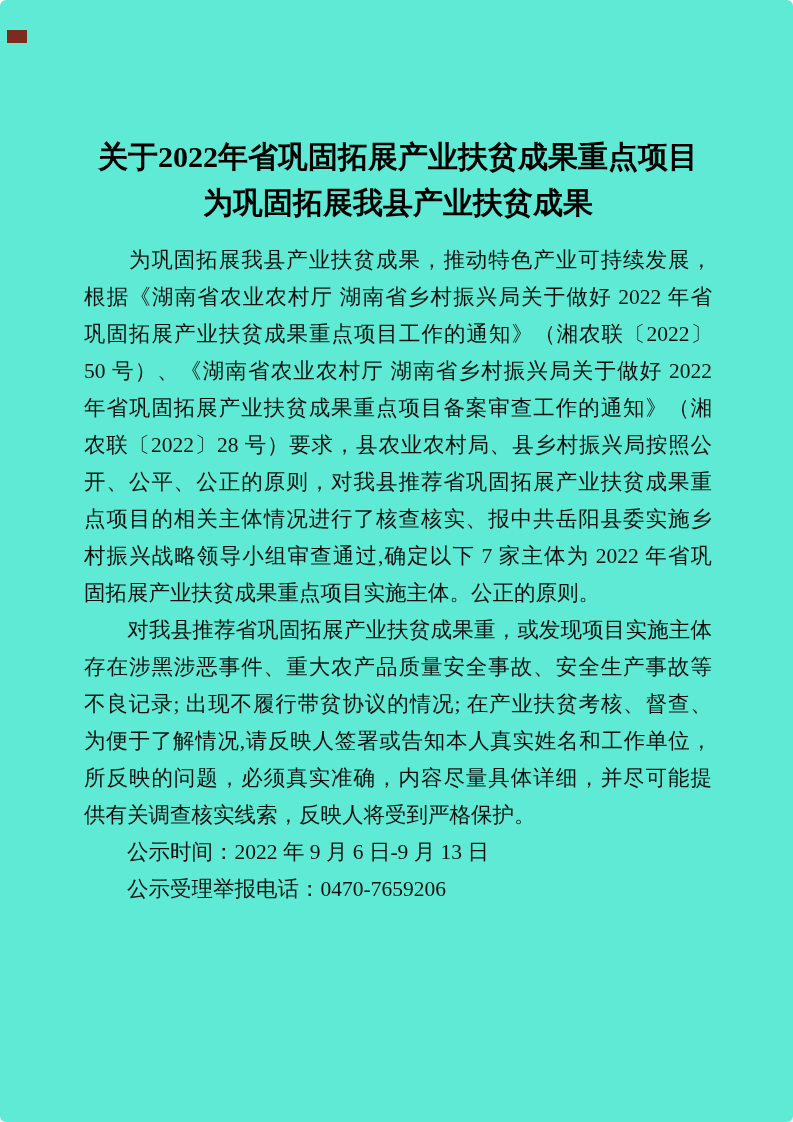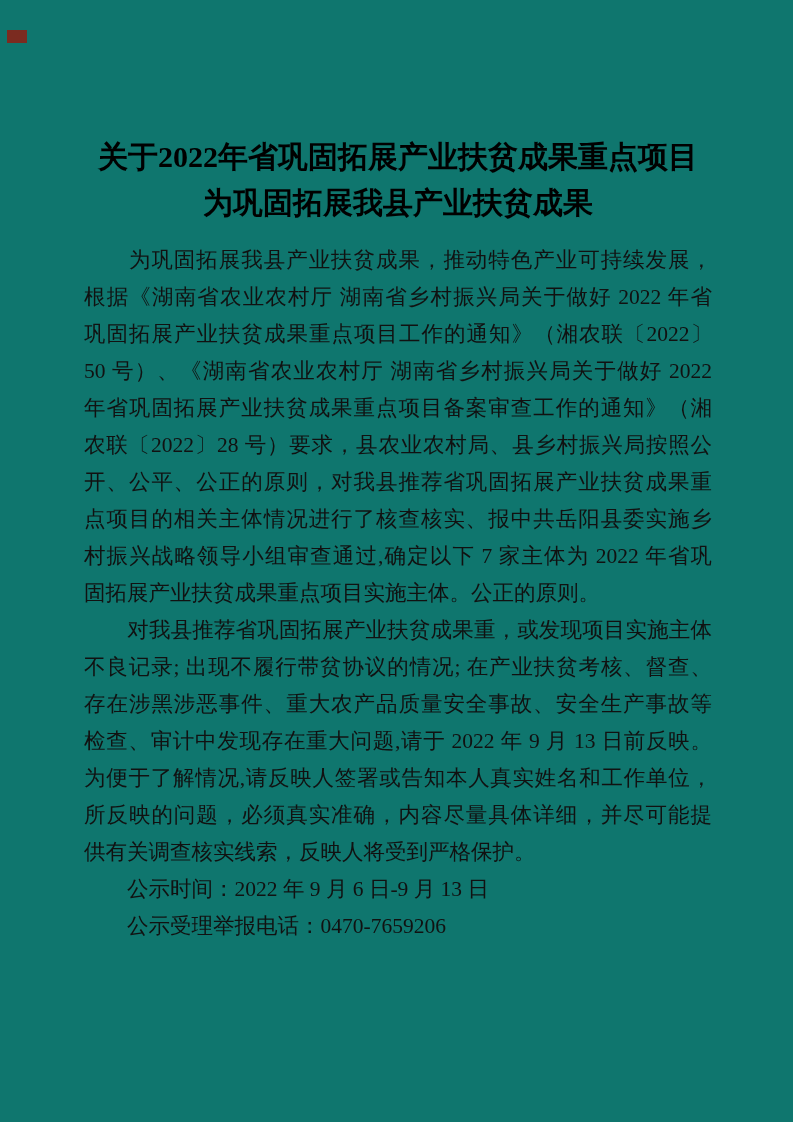--- a/index.html
+++ b/index.html
@@ -50,42 +50,41 @@
   }
   .line.j {
     text-align: justify;
     text-align-last: justify;
     text-justify: inter-character;
   }
 </style>
 </head>
 <body>
 
-<div class="page" style="background: #0f766e;">
+<div class="page" style="background: #5eead4; border-radius: 6px;">
   <div class="stamp-mark" style="background: rgb(123, 43, 32);"></div>
   <div class="doc-column">
     <div class="doc-title">
       <div>关于2022年省巩固拓展产业扶贫成果重点项目</div>
       <div>为巩固拓展我县产业扶贫成果</div>
     </div>
     <div class="doc-body">
         <div class="line j">　　为巩固拓展我县产业扶贫成果，推动特色产业可持续发展，</div>
         <div class="line j">根据《湖南省农业农村厅 湖南省乡村振兴局关于做好 2022 年省</div>
         <div class="line j">巩固拓展产业扶贫成果重点项目工作的通知》（湘农联〔2022〕</div>
         <div class="line j">50 号）、《湖南省农业农村厅 湖南省乡村振兴局关于做好 2022</div>
         <div class="line j">年省巩固拓展产业扶贫成果重点项目备案审查工作的通知》（湘</div>
         <div class="line j">农联〔2022〕28 号）要求，县农业农村局、县乡村振兴局按照公</div>
         <div class="line j">开、公平、公正的原则，对我县推荐省巩固拓展产业扶贫成果重</div>
         <div class="line j">点项目的相关主体情况进行了核查核实、报中共岳阳县委实施乡</div>
         <div class="line j">村振兴战略领导小组审查通过,确定以下 7 家主体为 2022 年省巩</div>
         <div class="line">固拓展产业扶贫成果重点项目实施主体。公正的原则。</div>
         <div class="line j">　　对我县推荐省巩固拓展产业扶贫成果重，或发现项目实施主体</div>
+        <div class="line j">存在涉黑涉恶事件、重大农产品质量安全事故、安全生产事故等</div>
         <div class="line j">不良记录; 出现不履行带贫协议的情况; 在产业扶贫考核、督查、</div>
-        <div class="line j">存在涉黑涉恶事件、重大农产品质量安全事故、安全生产事故等</div>
-        <div class="line j">检查、审计中发现存在重大问题,请于 2022 年 9 月 13 日前反映。</div>
         <div class="line j">为便于了解情况,请反映人签署或告知本人真实姓名和工作单位，</div>
         <div class="line j">所反映的问题，必须真实准确，内容尽量具体详细，并尽可能提</div>
         <div class="line">供有关调查核实线索，反映人将受到严格保护。</div>
         <div class="line">　　公示时间：2022 年 9 月 6 日-9 月 13 日</div>
         <div class="line">　　公示受理举报电话：0470-7659206</div>
       </div>
   </div>
 </div>
 
 </body></html>

